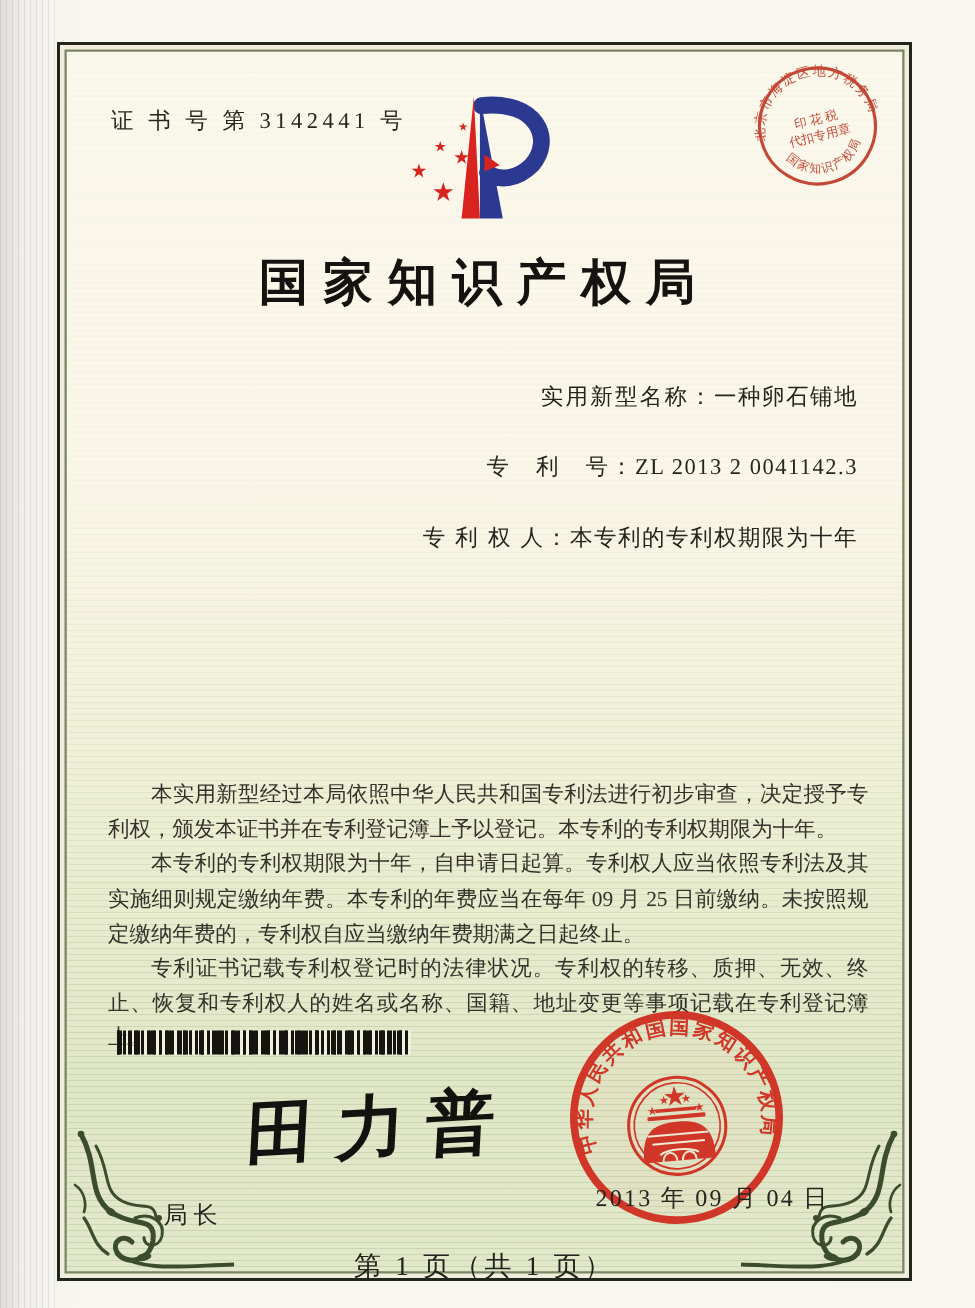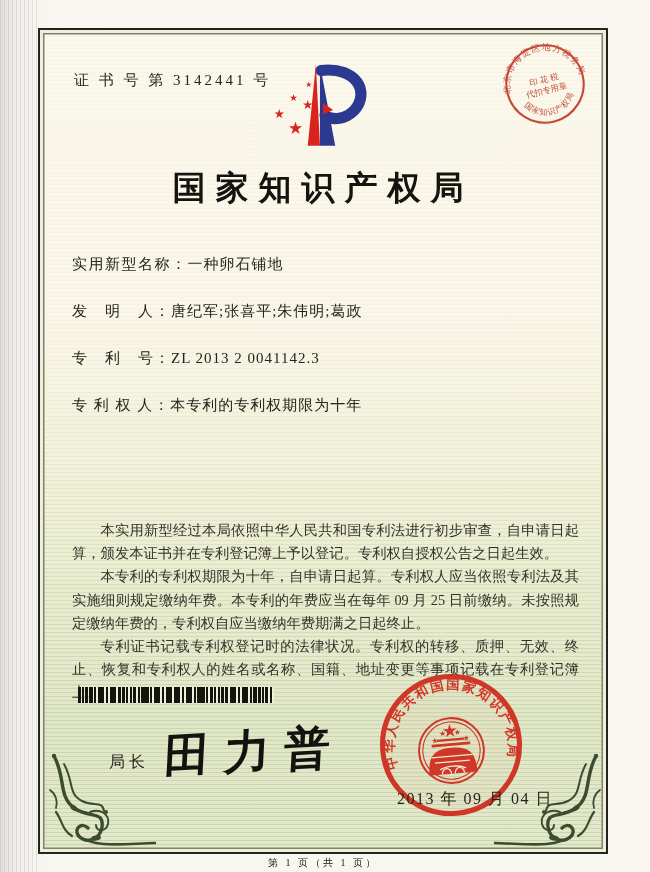--- a/index.html
+++ b/index.html
@@ -40,59 +40,59 @@
   .logo{position:absolute;left:262px;top:58px;width:122px;height:94px;z-index:3;}
   .tax-stamp{
     position:absolute;left:503px;top:42px;width:84px;height:84px;
     transform:rotate(-14deg);opacity:0.92;z-index:4;
   }
   .title{
     position:absolute;left:38px;top:166px;width:570px;
     text-align:center;font-size:33px;font-weight:bold;
     letter-spacing:10px;color:#15130f;z-index:3;
   }
-  .fields{position:absolute;left:72px;top:255px;width:500px;z-index:3;}
+  .fields{position:absolute;left:72px;top:255px;width:500px;z-index:3;text-align:right;}
   .field-row{height:19px;margin-bottom:28px;font-size:15px;color:#26241e;letter-spacing:1px;white-space:nowrap;}
   .field-row .lbl{letter-spacing:1.5px;}
   .paragraphs{
     position:absolute;left:72px;top:519px;width:507px;z-index:3;
     font-size:14.3px;line-height:23.2px;color:#33312a;text-align:justify;
   }
   .paragraphs p{margin:0;text-indent:2em;}
   .barcode{
     position:absolute;left:78px;top:687px;width:196px;height:16px;z-index:3;
     background-color:rgba(250,248,238,0.6);
     background-image:
       repeating-linear-gradient(90deg,#15140f 0 2px,rgba(0,0,0,0) 2px 4px),
       repeating-linear-gradient(90deg,#15140f 0 1px,rgba(0,0,0,0) 1px 7px),
       repeating-linear-gradient(90deg,#15140f 0 3px,rgba(0,0,0,0) 3px 11px);
   }
   .signer-title{
-    position:absolute;left:109px;top:752px;font-size:16px;
+    position:absolute;left:109px;top:800px;font-size:16px;
     letter-spacing:4px;color:#26241e;z-index:3;
   }
   .signature{
     position:absolute;left:164px;top:721px;z-index:3;
     font-size:46px;font-weight:bold;color:#14120e;letter-spacing:14px;
     transform:rotate(-3deg) skewX(-6deg);
   }
   .official-seal{
     position:absolute;left:377px;top:671px;width:148px;height:148px;
     transform:rotate(-5deg);opacity:0.93;z-index:4;
   }
   .issue-date{
     position:absolute;left:397px;top:789px;z-index:6;
     font-size:16px;color:#26241d;letter-spacing:1.5px;font-weight:500;
   }
   .ornament{position:absolute;top:750px;width:112px;height:100px;z-index:2;}
   .ornament.left{left:44px;}
   .ornament.right{left:494px;transform:scaleX(-1);}
   .footer{
-    position:absolute;left:38px;top:856px;width:570px;text-align:center;
-    font-size:10px;letter-spacing:2.5px;color:#22211c;z-index:3;
+    position:absolute;left:38px;top:832px;width:570px;text-align:center;
+    font-size:18px;letter-spacing:2.5px;color:#22211c;z-index:3;
   }
   .seal-text{fill:#cf2a1c;font-family:"Liberation Serif",serif;font-weight:bold;}
   .stamp-text{fill:#c03a28;font-family:"Liberation Serif",serif;}
 </style>
 </head>
 <body>
 
 <svg width="0" height="0" style="position:absolute" aria-hidden="true">
   <defs>
     <polygon id="star5" points="0,-10 2.25,-3.09 9.51,-3.09 3.63,1.18 5.88,8.09 0,3.82 -5.88,8.09 -3.63,1.18 -9.51,-3.09 -2.25,-3.09"></polygon>
@@ -137,32 +137,29 @@
     <text class="stamp-text" x="50" y="61" font-size="10" text-anchor="middle">代扣专用章</text>
   </svg>
 
   <div class="title">国家知识产权局</div>
 
   <div class="fields">
     <div class="field-row">
       <span class="lbl">实用新型名称：</span><span class="val">一种卵石铺地</span>
     </div>
     <div class="field-row">
-      <span class="lbl">发　明　人：</span><span class="val">唐纪军;张喜平;朱伟明;葛政</span>
-    </div>
-    <div class="field-row">
       <span class="lbl">专　利　号：</span><span class="val">ZL 2013 2 0041142.3</span>
     </div>
     <div class="field-row">
       <span class="lbl">专 利 权 人：</span><span class="val">本专利的专利权期限为十年</span>
     </div>
   </div>
 
   <div class="paragraphs">
-    <p>本实用新型经过本局依照中华人民共和国专利法进行初步审查，自申请日起算，颁发本证书并在专利登记簿上予以登记。专利权自授权公告之日起生效。</p>
+    <p>本实用新型经过本局依照中华人民共和国专利法进行初步审查，决定授予专利权，颁发本证书并在专利登记簿上予以登记。本专利的专利权期限为十年。</p>
     <p>本专利的专利权期限为十年，自申请日起算。专利权人应当依照专利法及其实施细则规定缴纳年费。本专利的年费应当在每年 09 月 25 日前缴纳。未按照规定缴纳年费的，专利权自应当缴纳年费期满之日起终止。</p>
     <p>专利证书记载专利权登记时的法律状况。专利权的转移、质押、无效、终止、恢复和专利权人的姓名或名称、国籍、地址变更等事项记载在专利登记簿上。</p>
   </div>
 
   <div class="barcode"></div>
 
   <svg class="ornament left" viewBox="0 0 112 100">
     <g stroke="#3c4c2e" fill="none" stroke-linecap="round">
       <path d="M 10,6 C 22,28 14,46 30,58 C 46,69 60,60 58,77 C 56,91 40,94 34,85 C 30,78 38,72 44,78" stroke-width="3.4"></path>
       <path d="M 20,14 C 30,32 24,44 38,51 C 50,57 58,50 60,61" stroke-width="2"></path>

